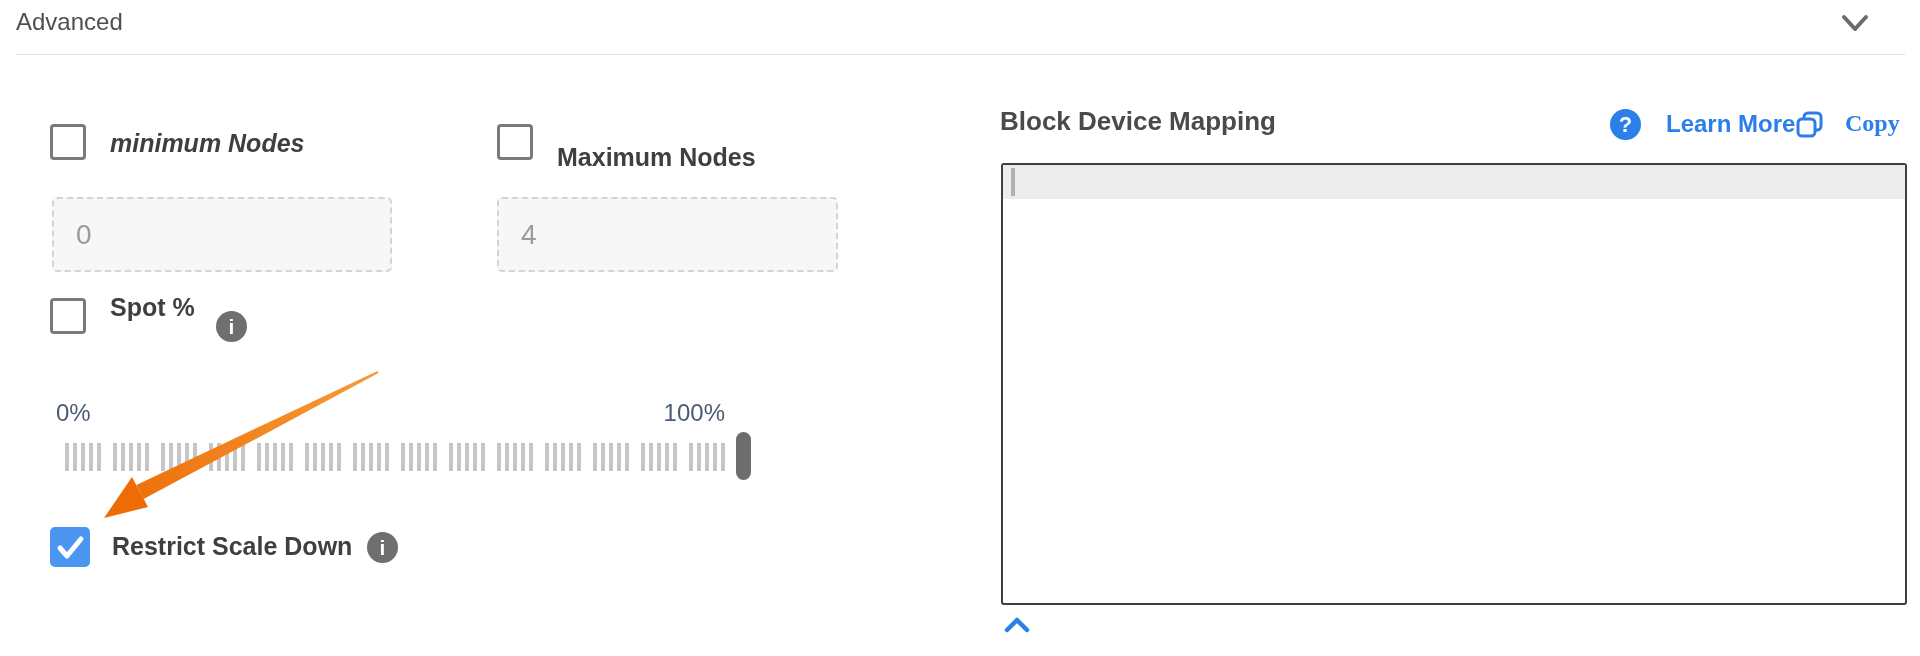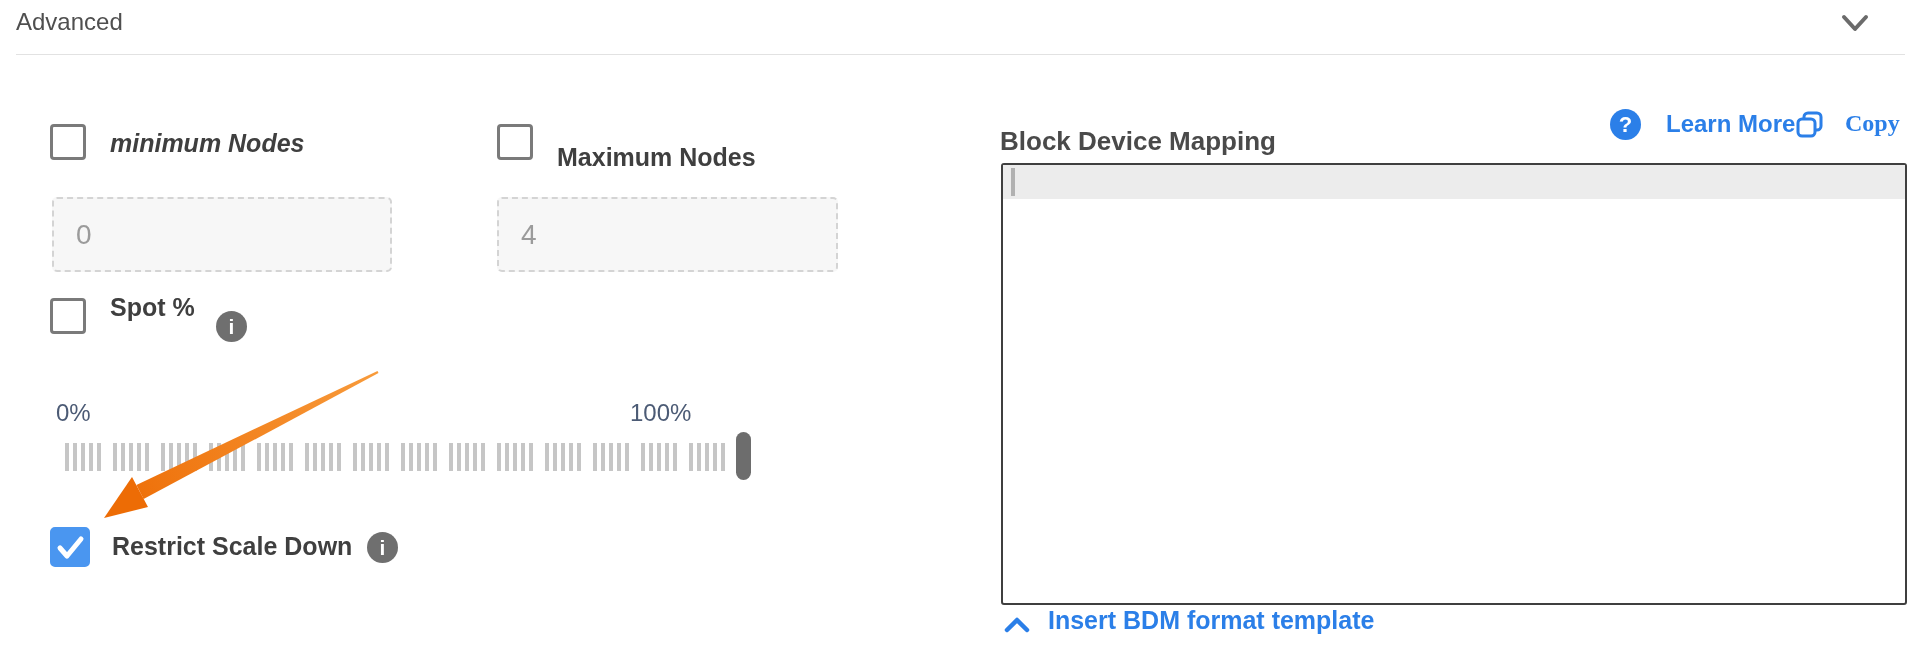--- a/index.html
+++ b/index.html
@@ -34,21 +34,21 @@
       background-image:
         repeating-linear-gradient(90deg, rgba(255,255,255,0) 0 40px, #ffffff 40px 48px),
         repeating-linear-gradient(90deg, #c6c6c6 0 4px, rgba(255,255,255,0) 4px 8px);}
   .slider-handle{position:absolute;left:736px;top:432px;width:15px;height:48px;border-radius:8px;
         background:#6d6d6d;cursor:grab;}
 
   
   .anno-arrow{position:absolute;left:80px;top:355px;width:320px;height:190px;pointer-events:none;}
 
   
-  .bdm-title{position:absolute;left:1000px;top:106px;font-size:26px;font-weight:700;color:#4a4a4a;margin-top:20px;}
+  .bdm-title{position:absolute;left:1000px;top:106px;font-size:26px;font-weight:700;color:#4a4a4a;}
   .link-text{position:absolute;font-size:24px;font-weight:700;color:#2b7fe8;cursor:pointer;margin-left:12px;}
   .help-icon{position:absolute;left:1610px;top:109px;width:31px;height:31px;border-radius:50%;
         background:#2b7fe8;color:#fff;font-size:22px;font-weight:700;text-align:center;
         line-height:31px;cursor:pointer;}
   .copy-icon{position:absolute;left:1795px;top:110px;width:30px;height:30px;cursor:pointer;}
 
   .editor{position:absolute;left:1001px;top:163px;width:906px;height:442px;box-sizing:border-box;
         border:2px solid #3f3f3f;border-radius:3px;background:#ffffff;cursor:text;}
   .editor-active-line{position:absolute;left:0;top:0;width:100%;height:34px;background:#ececec;}
   .editor-cursor{position:absolute;left:8px;top:3px;width:4px;height:28px;background:#b1b1b1;}
@@ -73,21 +73,21 @@
   <div class="cb-label" style="left:557px;top:129px;margin-top:14px;">Maximum Nodes</div>
 
   <input class="dash-input" style="left: 52px; top: 197px; width: 340px; height: 75px;" type="text" placeholder="0">
   <input class="dash-input" style="left: 497px; top: 197px; width: 341px; height: 75px;" type="text" placeholder="4">
 
   <div class="cbox" style="left:50px;top:298px;"></div>
   <div class="cb-label" style="left:110px;top:293px;">Spot %</div>
   <div class="info-icon" style="left:216px;top:311px;">i</div>
 
   <div class="slider-label" style="left:56px;top:399px;">0%</div>
-  <div class="slider-label" style="left:630px;top:399px;width:80px;text-align:left;">100%</div>
+  <div class="slider-label" style="left:645px;top:399px;width:80px;text-align:right;">100%</div>
   <div class="slider-track"></div>
   <div class="slider-handle"></div>
 
   <div class="cbox checked" style="left:50px;top:527px;width:40px;height:40px;border-radius:5px;">
     <svg width="40" height="40" viewBox="0 0 40 40" style="left:-3px;top:-3px;">
       <polyline points="10,21 17,29 31,12" fill="none" stroke="#ffffff" stroke-width="5" stroke-linecap="round" stroke-linejoin="round"></polyline>
     </svg>
   </div>
   <div class="cb-label" style="left:112px;top:532px;">Restrict Scale Down</div>
   <div class="info-icon" style="left:367px;top:532px;">i</div>
@@ -117,15 +117,14 @@
   <div class="editor">
     <div class="editor-active-line">
       <div class="editor-cursor"></div>
     </div>
     <span></span>
   </div>
 
   <svg class="insert-chevron" viewBox="0 0 26 18">
     <polyline points="3,14 13,4 23,14" fill="none" stroke="#2b7fe8" stroke-width="4.5" stroke-linecap="round" stroke-linejoin="round"></polyline>
   </svg>
-  <div class="insert-text">Insert BDM format template</div>
 
 </div>
 
 </body></html>

